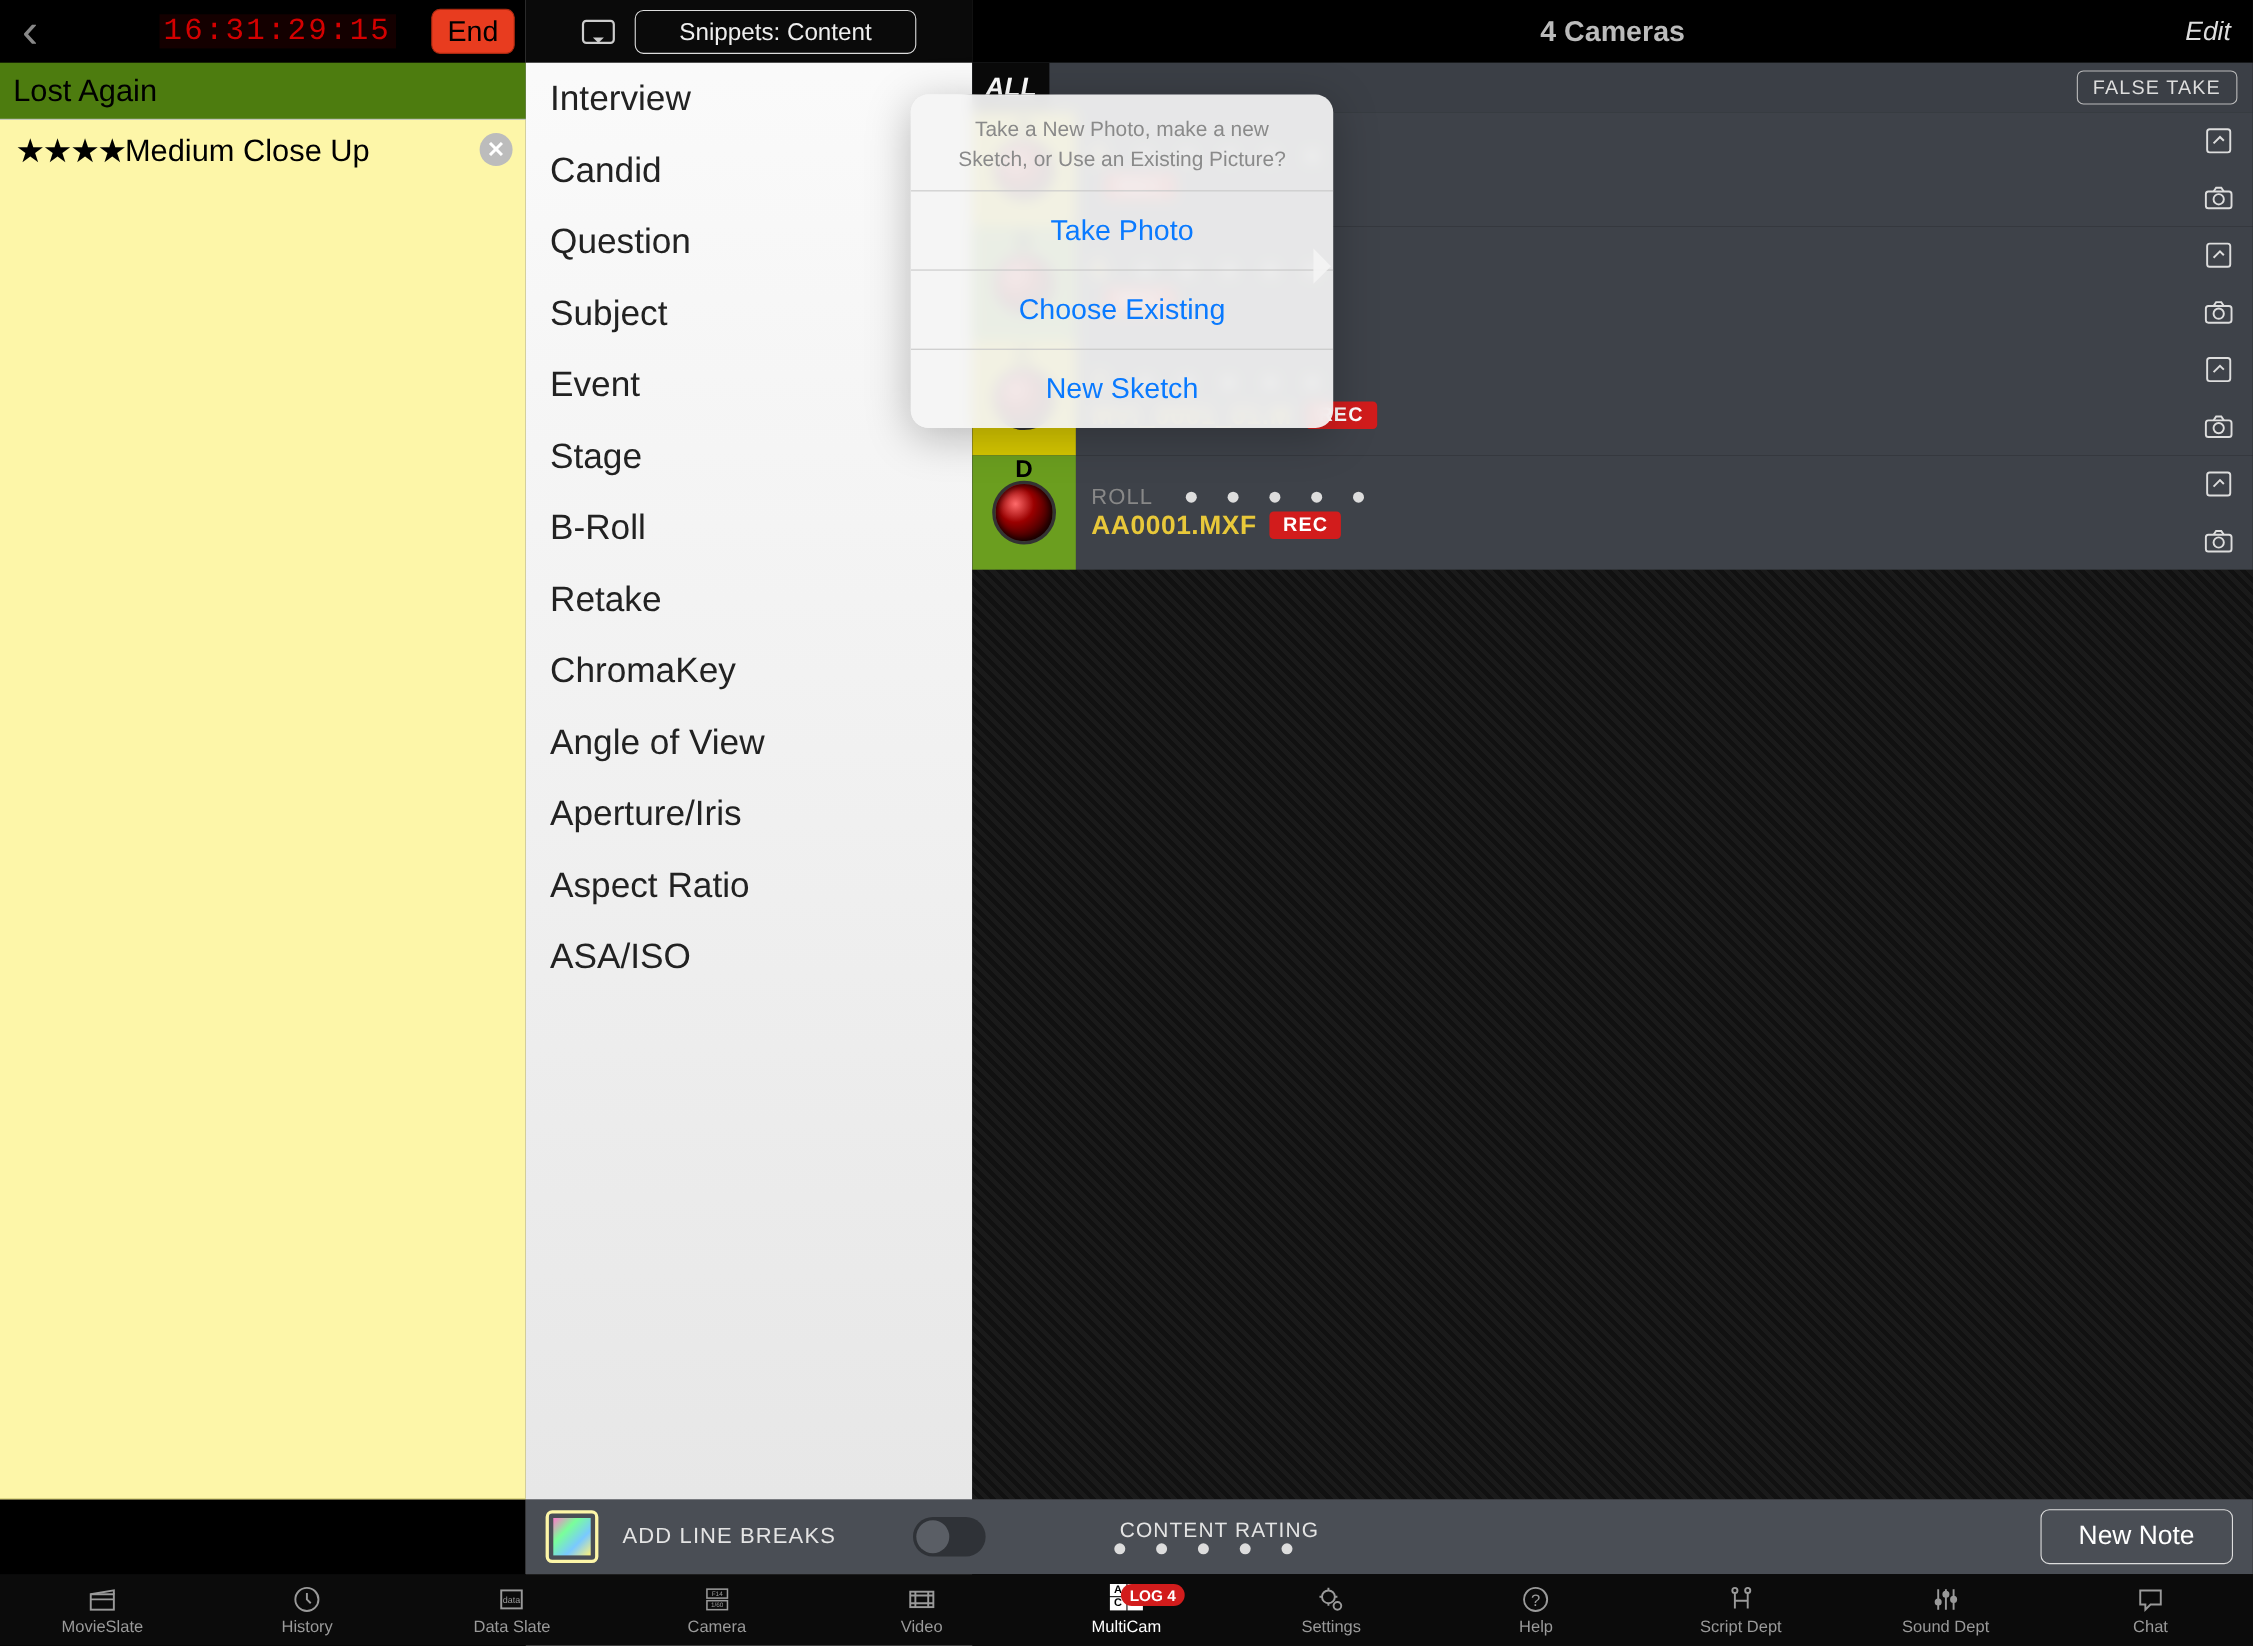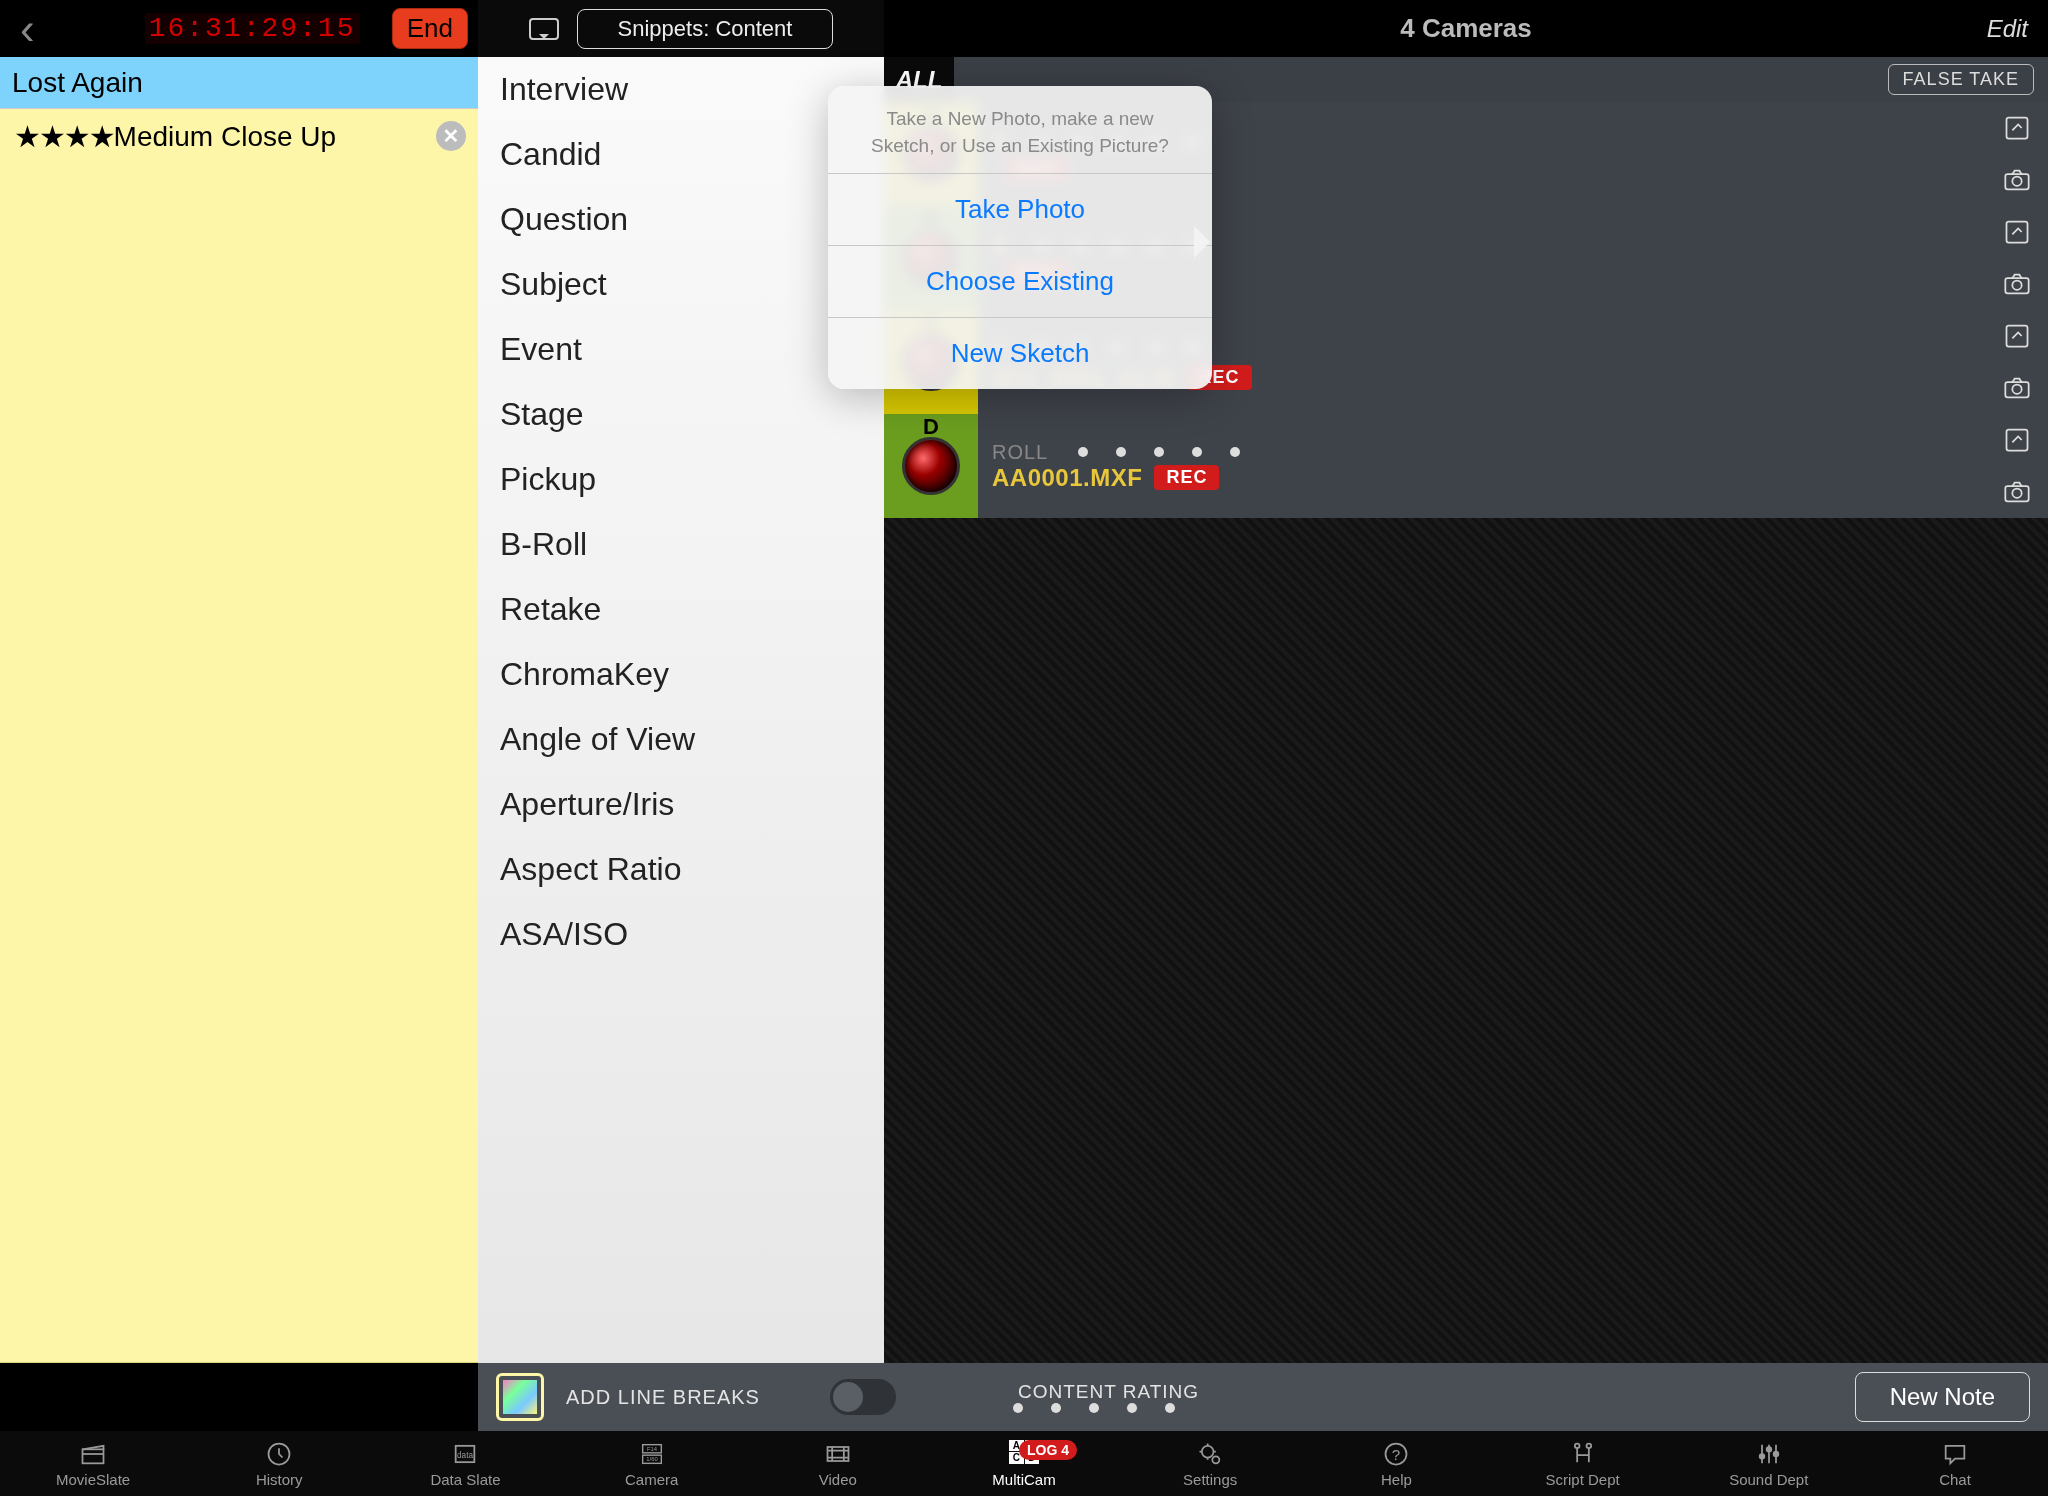--- a/index.html
+++ b/index.html
@@ -4,21 +4,21 @@
 <style>
 * { margin: 0; padding: 0; box-sizing: border-box; font-family: -apple-system, Helvetica, Arial, sans-serif; }
 html, body { width: 2048px; height: 1496px; overflow: hidden; background: #000; }
 
 
 #p1 { position:absolute; left:0; top:0; width:478px; height:1496px; }
 #p1-top { height:57px; background:#000; display:flex; align-items:center; padding:0 10px; }
 #p1-back { color:#888; font-size:44px; font-weight:200; padding:0 10px; cursor:pointer; }
 #p1-tc { flex:0 0 auto; margin-left:100px; font-family:"Courier New",monospace; font-size:28px; letter-spacing:2px; color:#d40000; background:#140000; padding:0 4px; }
 #p1-end { margin-left:auto; background:#e83c1f; color:#000000; border-radius:8px; padding:4px 14px; font-size:26px; border:1px solid #a82810; }
-#p1-title { height:52px; background:#7dd3fc; display:flex; align-items:center; padding:0 12px; font-size:28px; border-bottom:1px solid #ccc; }
+#p1-title { height:52px; background:#4d7c0f; display:flex; align-items:center; padding:0 12px; font-size:28px; border-bottom:1px solid #ccc; }
 #p1-note { height:1254px; background:#fdf6a8; position:relative; border-bottom:1px solid #d8d27a; }
 #p1-noterow { display:flex; align-items:center; padding:10px 14px; font-size:28px; }
 #p1-stars { letter-spacing:-2px; font-size:30px; }
 #p1-clear { position:absolute; right:12px; top:12px; width:30px; height:30px; border-radius:50%; background:#bcbcbc; color:#fff; display:flex; align-items:center; justify-content:center; font-size:20px; font-weight:bold; }
 
 
 #p2 { position:absolute; left:478px; top:0; width:406px; height:1496px; background:linear-gradient(to bottom,#fbfbfb,#e5e5e5); }
 #p2-top { height:57px; background:#0a0a0a; display:flex; align-items:center; justify-content:center; gap:18px; }
 #p2-kbd { width:30px; height:22px; border:2px solid #ccc; border-radius:4px; position:relative; }
 #p2-kbd::after{content:"";position:absolute;bottom:-6px;left:50%;transform:translateX(-50%);width:0;height:0;border:5px solid transparent;border-top-color:#ccc;}
@@ -105,21 +105,20 @@
     <div id="p2-kbd"></div>
     <div id="p2-sn">Snippets: Content</div>
   </div>
   <div id="p2-list">
       <div class="snip">Interview</div>
       <div class="snip">Candid</div>
       <div class="snip">Question</div>
       <div class="snip">Subject</div>
       <div class="snip">Event</div>
       <div class="snip">Stage</div>
-      <div class="snip">Pickup</div>
       <div class="snip">B-Roll</div>
       <div class="snip">Retake</div>
       <div class="snip">ChromaKey</div>
       <div class="snip">Angle of View</div>
       <div class="snip">Aperture/Iris</div>
       <div class="snip">Aspect Ratio</div>
       <div class="snip">ASA/ISO</div>
     </div>
 </div>
 

